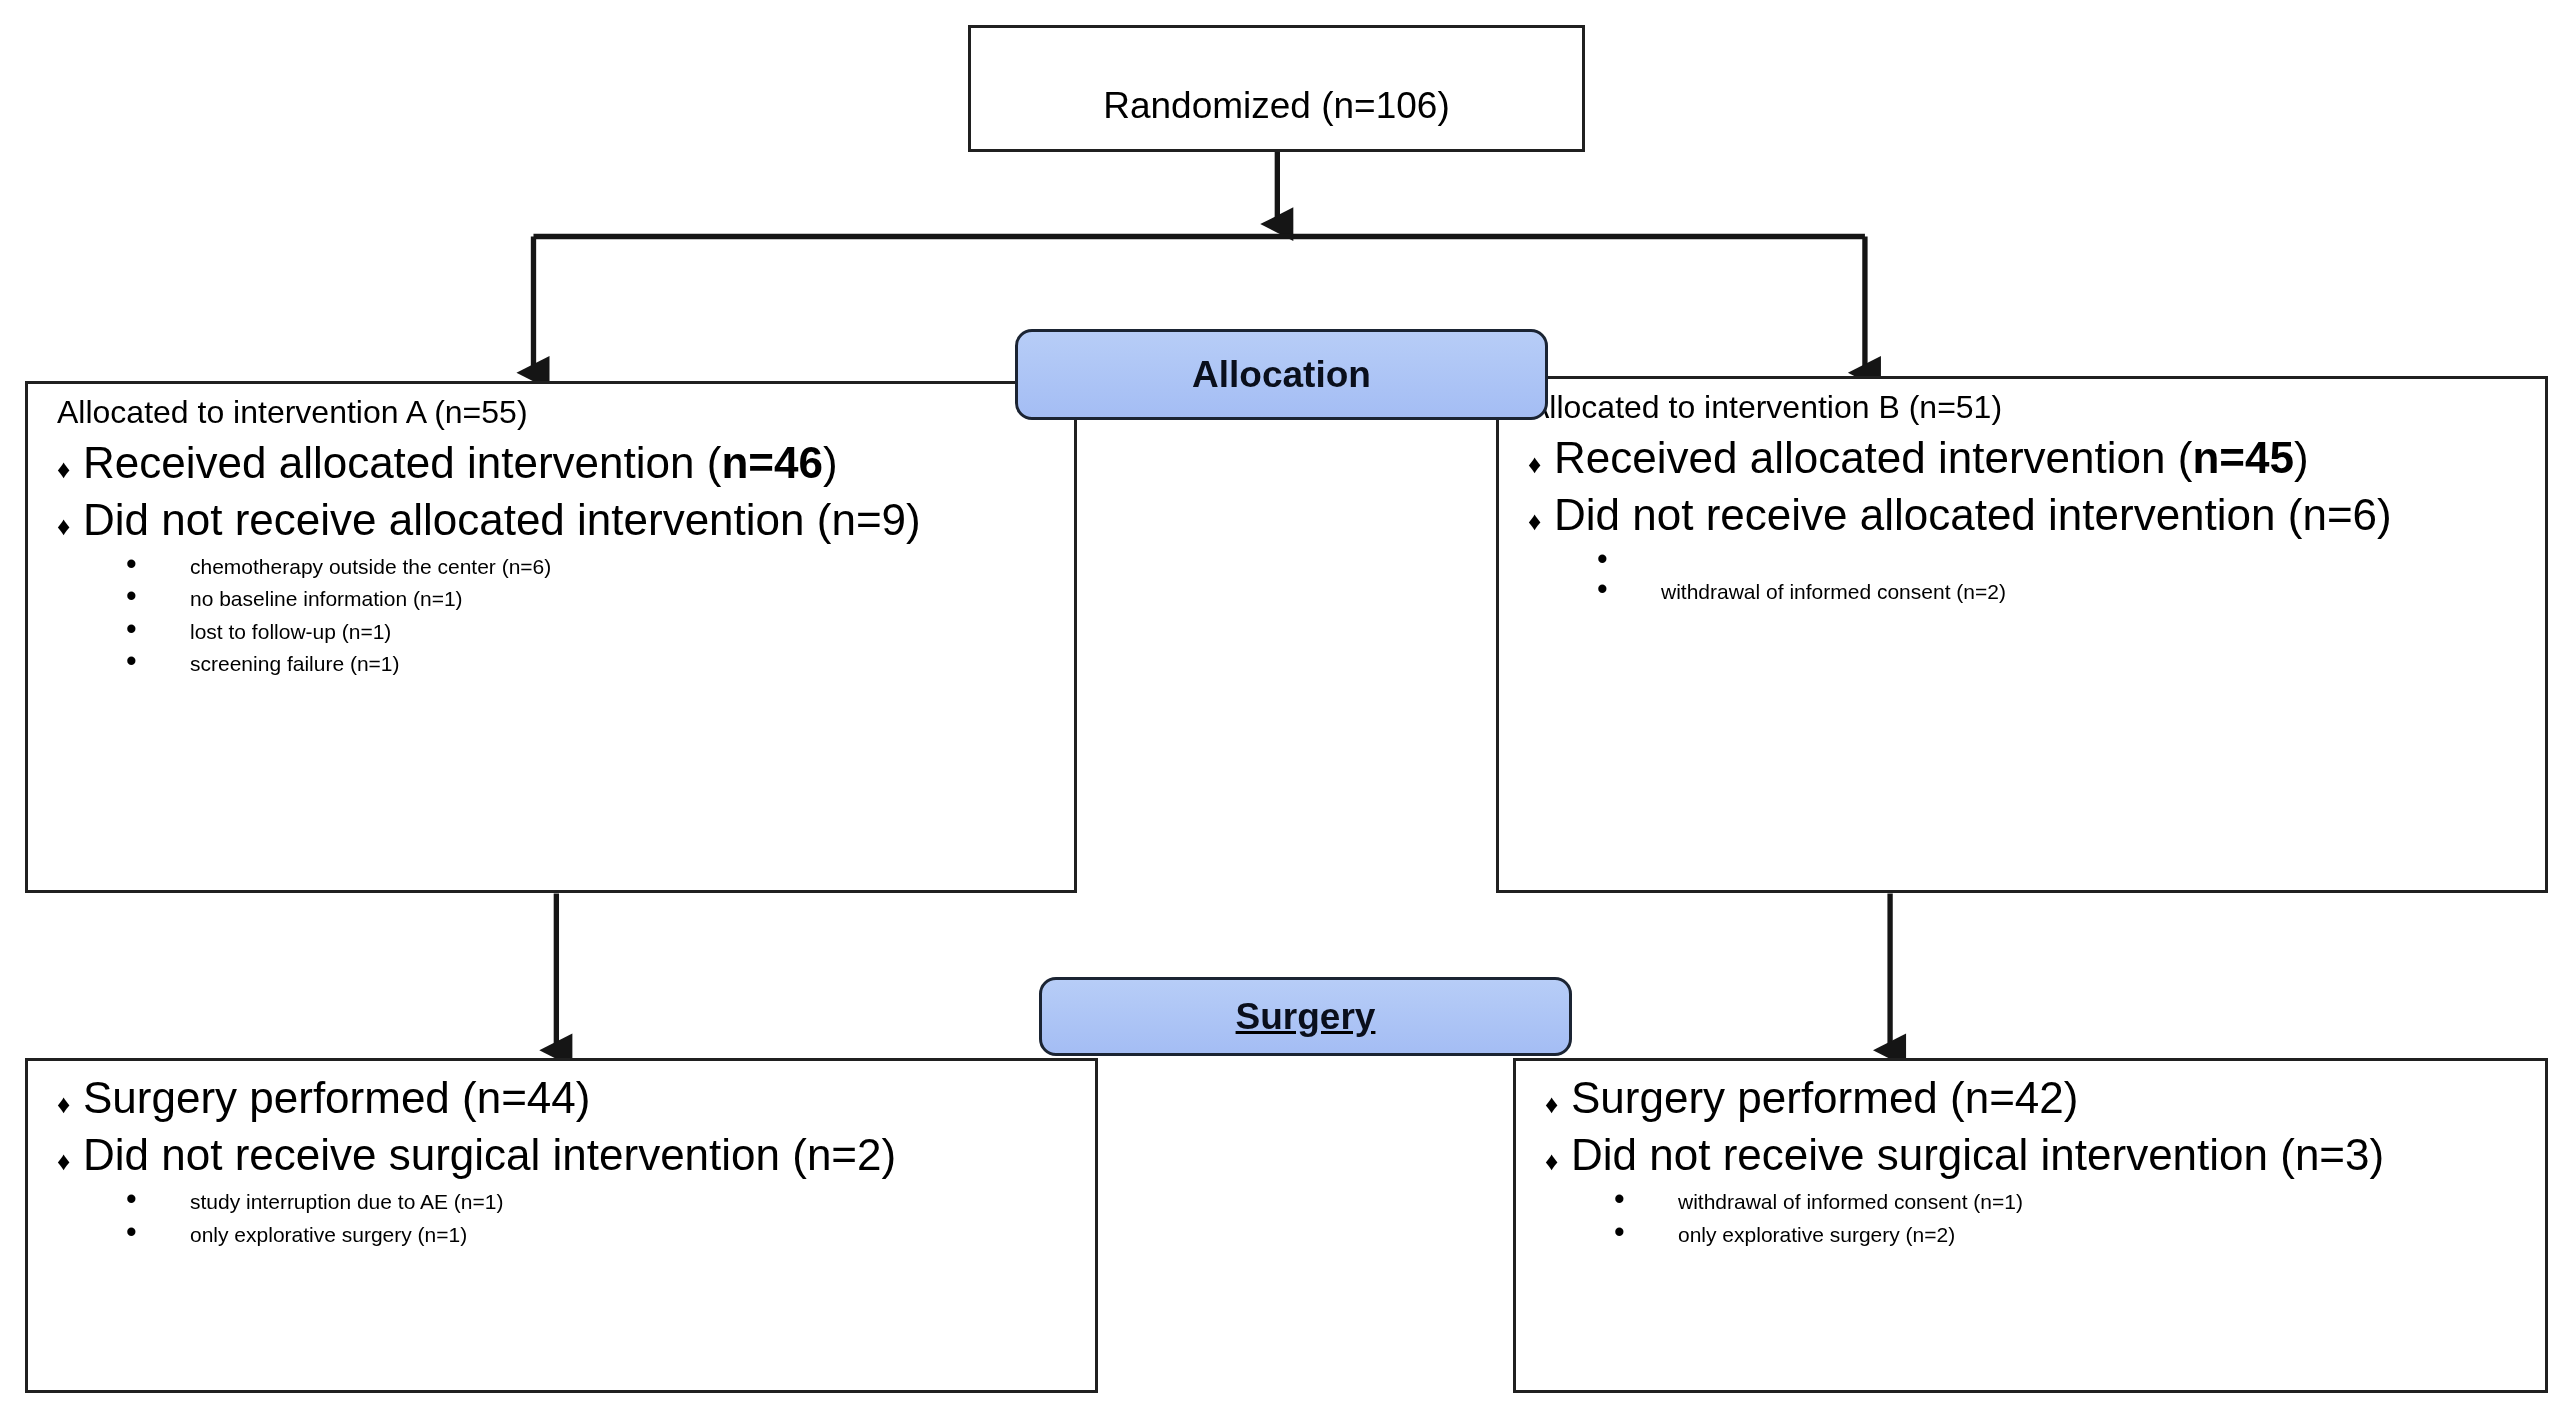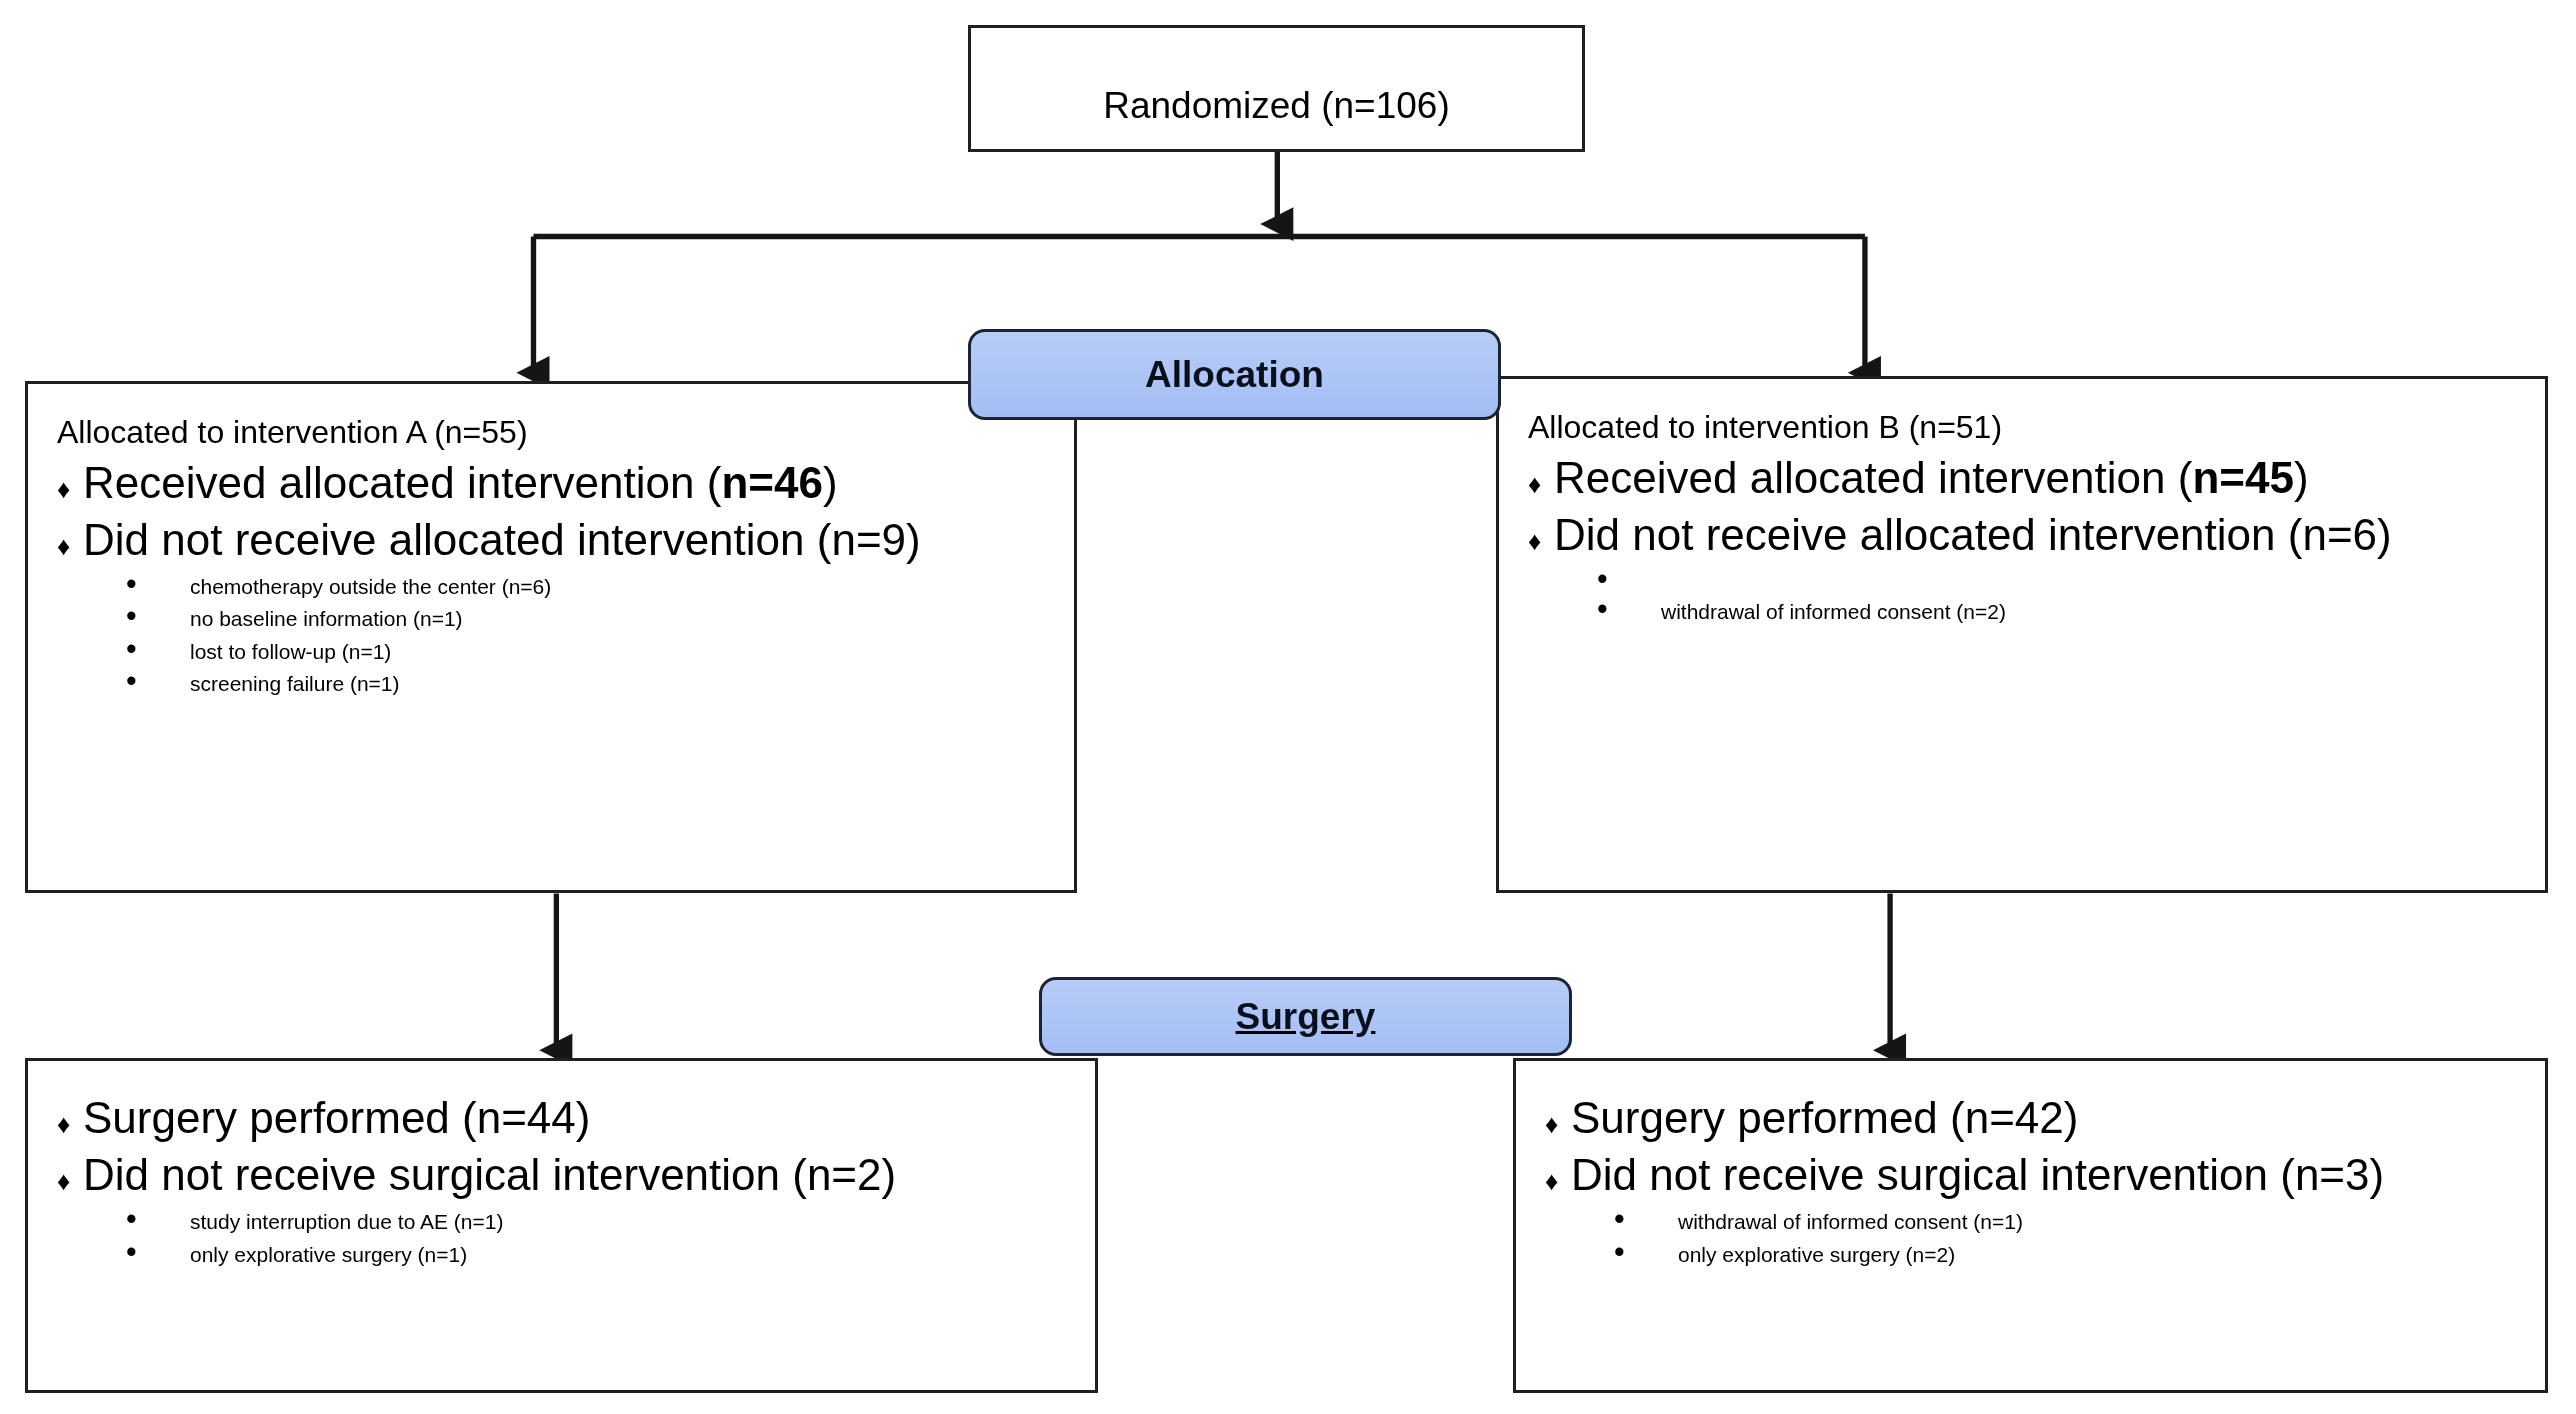--- a/index.html
+++ b/index.html
@@ -70,21 +70,21 @@
     height: 335px;
   }
   .node-surg-right {
     left: 1513px;
     top: 1058px;
     width: 1035px;
     height: 335px;
   }
 
   .node-body {
-    padding: 28px 0 0 0;
+    padding: 8px 0 0 0;
   }
 
   
   .line {
     font-size: 32px;
     color: #000000;
     line-height: 1.30;
     white-space: nowrap;
   }
   .line-plain {
@@ -137,21 +137,21 @@
     align-items: center;
     justify-content: center;
   }
   .stage .stage-label {
     font-size: 37px;
     font-weight: bold;
     color: #0a0f1c;
     white-space: nowrap;
   }
   .stage-allocation {
-    left: 968px;
+    left: 1015px;
     top: 329px;
     width: 533px;
     height: 91px;
   }
   .stage-surgery {
     left: 1039px;
     top: 977px;
     width: 533px;
     height: 79px;
     text-decoration: underline;

